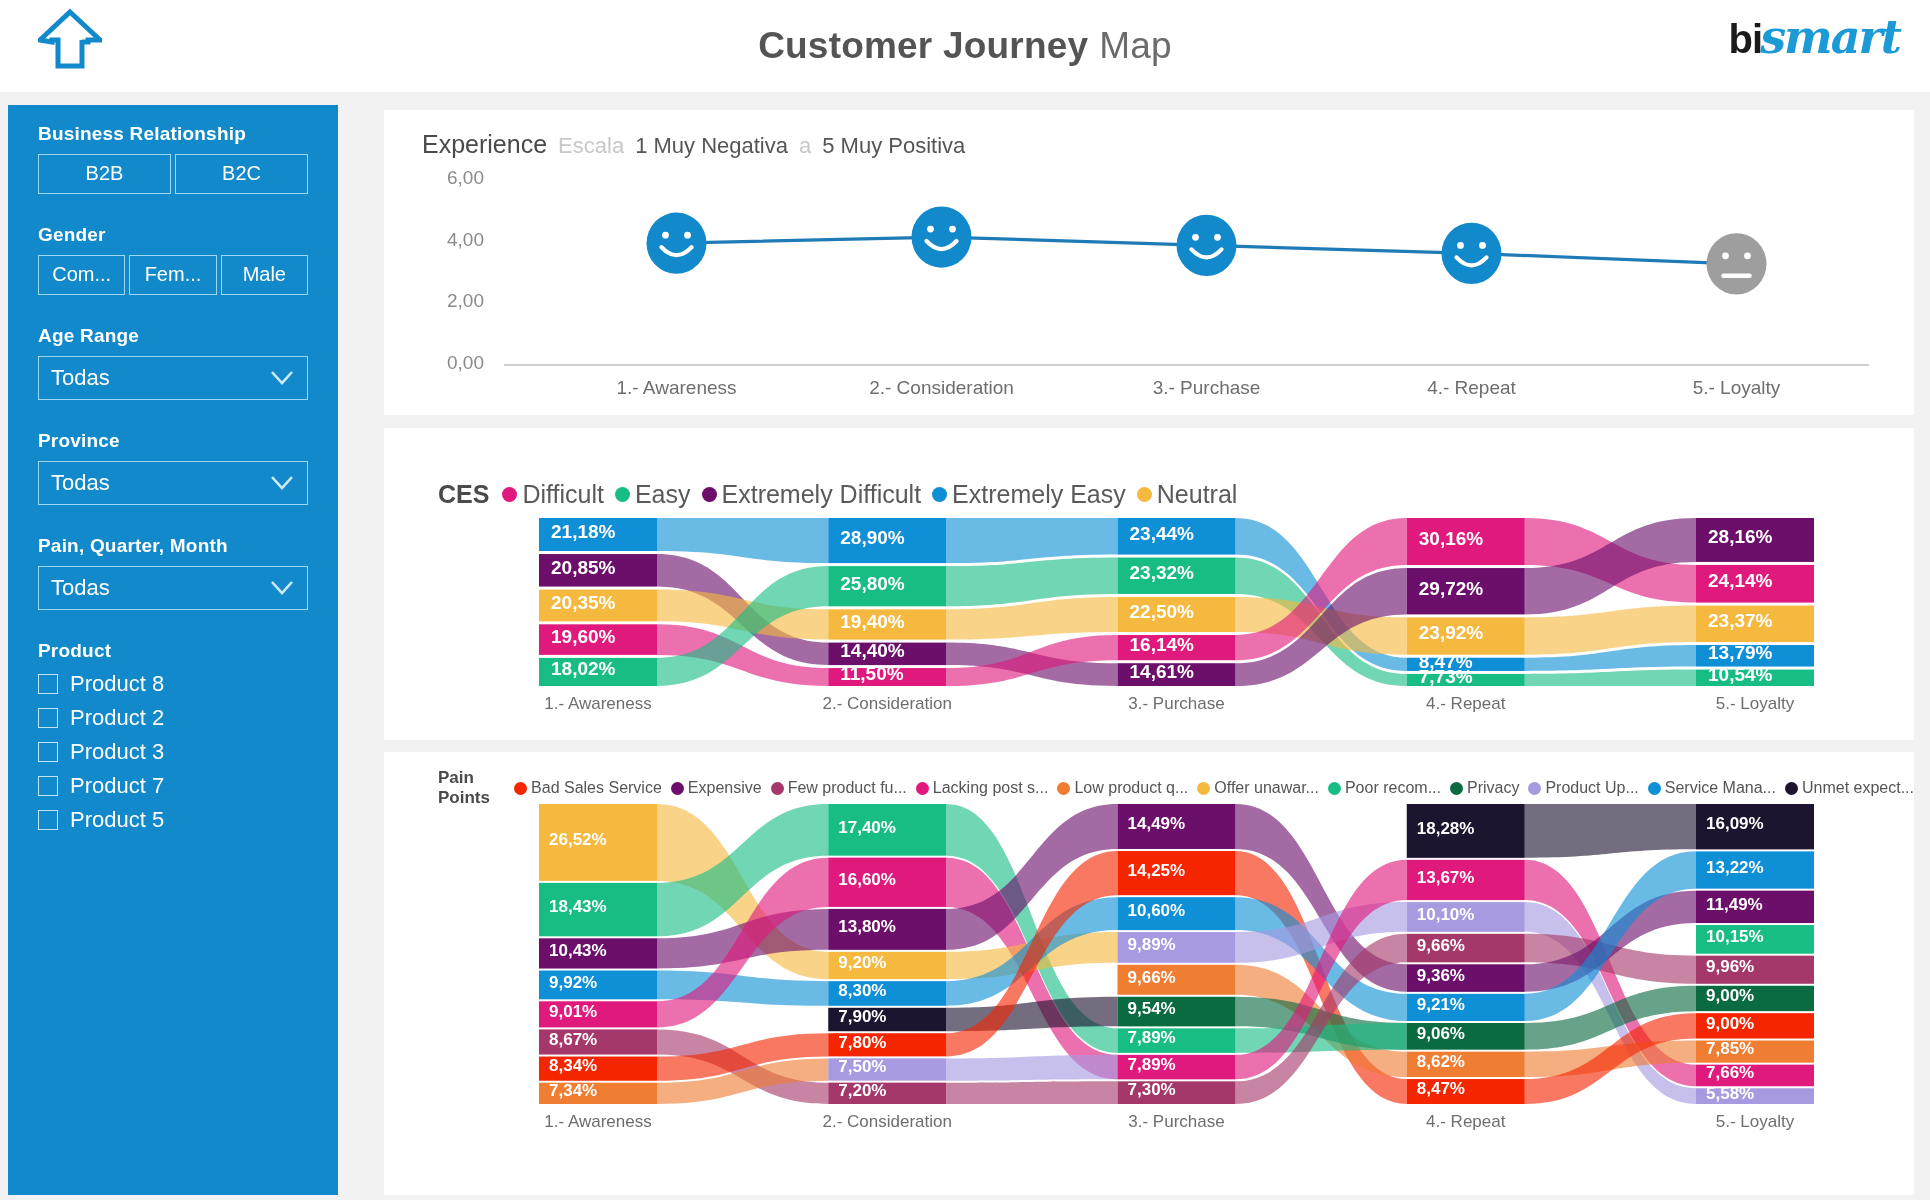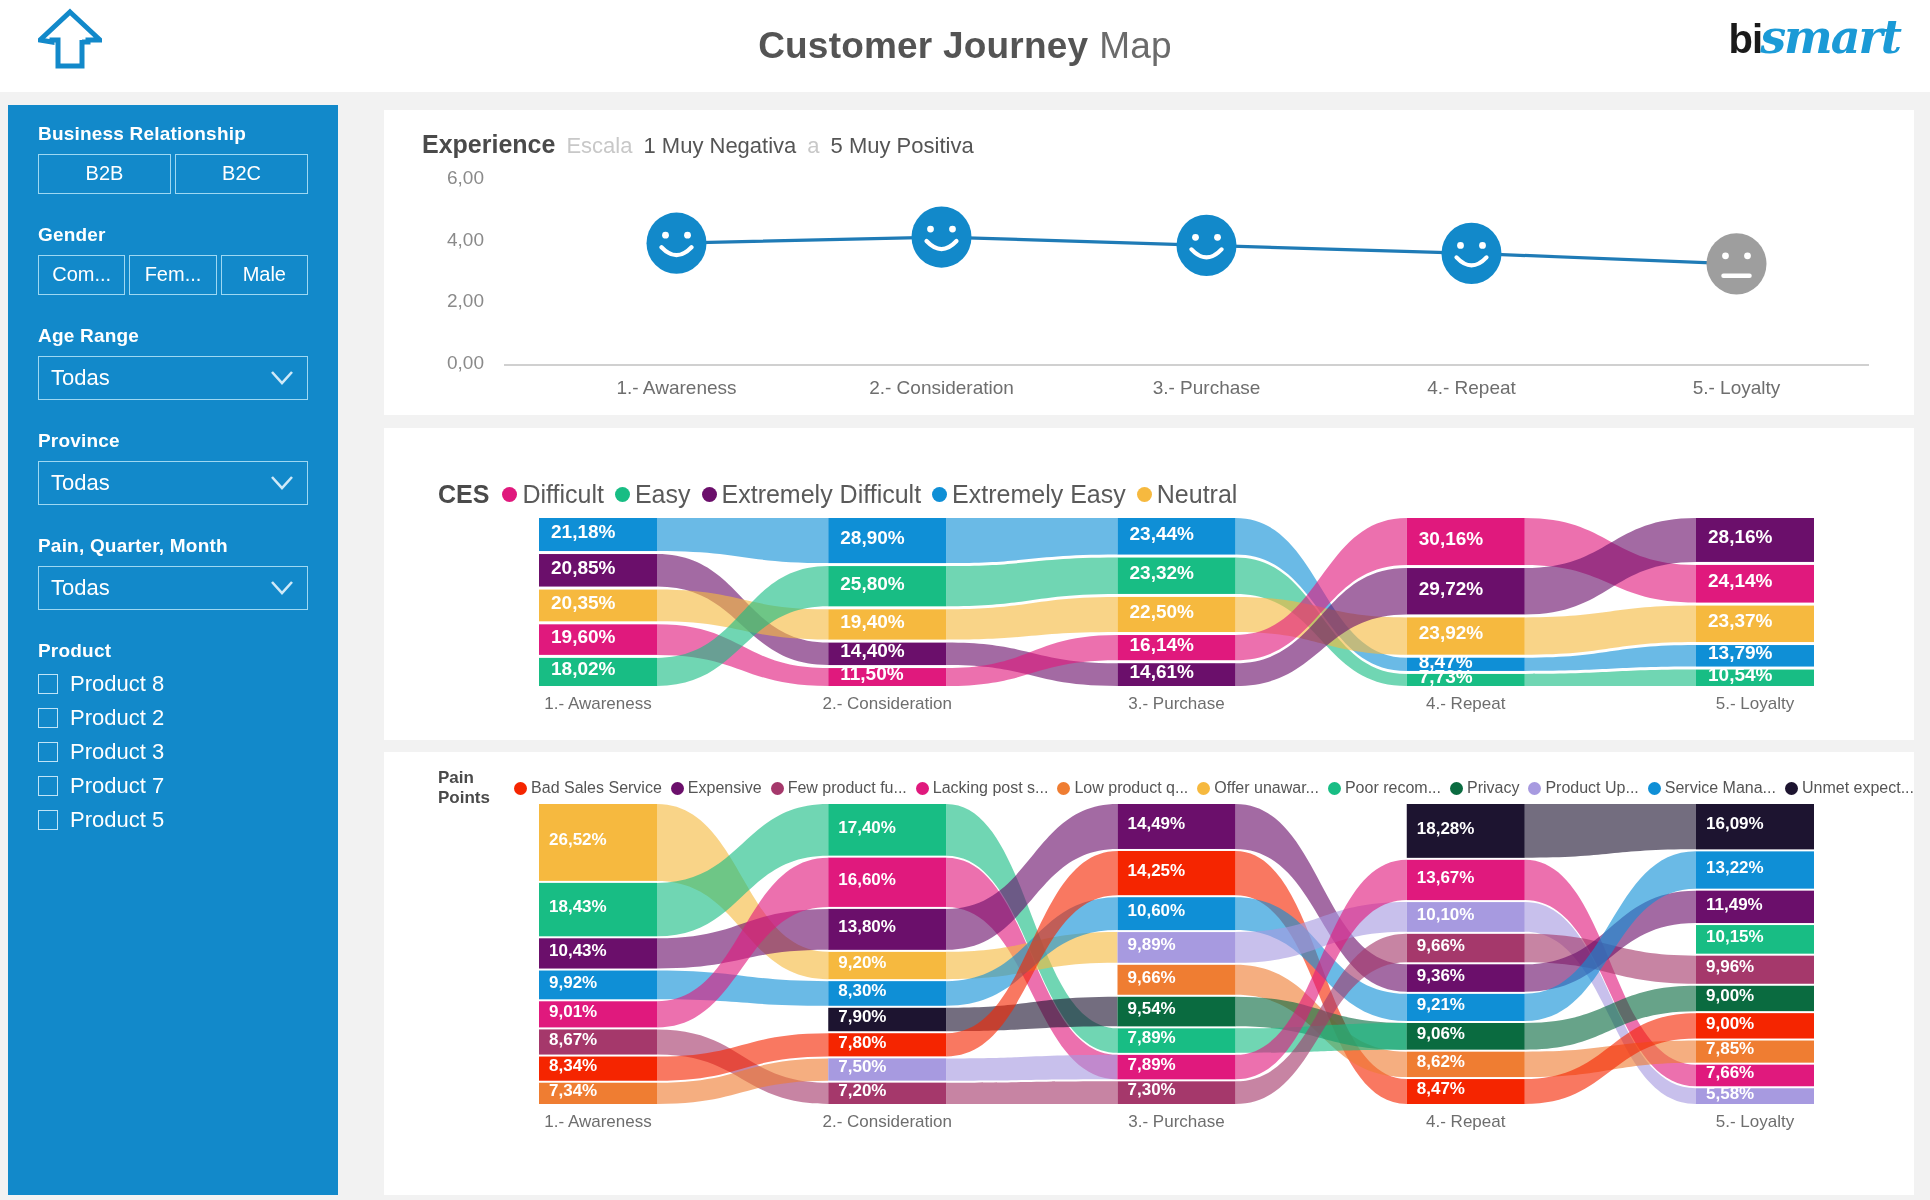--- a/index.html
+++ b/index.html
@@ -59,21 +59,21 @@
   .prod-row { display: flex; align-items: center; gap: 12px; margin-top: 8px; }
   .chk { width: 20px; height: 20px; border: 1px solid #bfe4f7; flex: none; }
   .prod-label { font-size: 22px; color: #ffffff; }
 
   
   .panel { position: absolute; background: #ffffff; }
   #panel-exp { left: 384px; top: 110px; width: 1530px; height: 305px; }
   #panel-ces { left: 384px; top: 428px; width: 1530px; height: 312px; }
   #panel-pp  { left: 384px; top: 752px; width: 1530px; height: 443px; }
 
-  .panel-title { font-size: 25px; color: #4a4a4a; font-weight: bold; }
+  .panel-title { font-size: 25px; color: #4a4a4a; font-weight: normal; }
   .exp-head { position: absolute; left: 38px; top: 20px; display: flex; align-items: baseline; gap: 11px; }
   .exp-head .muted { font-size: 22px; color: #c8c8c8; }
   .exp-head .val { font-size: 22px; color: #555555; }
 
   
   .exp-chart { position: absolute; left: 0; top: 60px; width: 1530px; height: 245px; }
   .yt { position: absolute; font-size: 19px; color: #8a8a8a; text-align: right; width: 70px; }
   .xt { position: absolute; font-size: 19px; color: #6e6e6e; text-align: center; width: 260px; }
 
   

